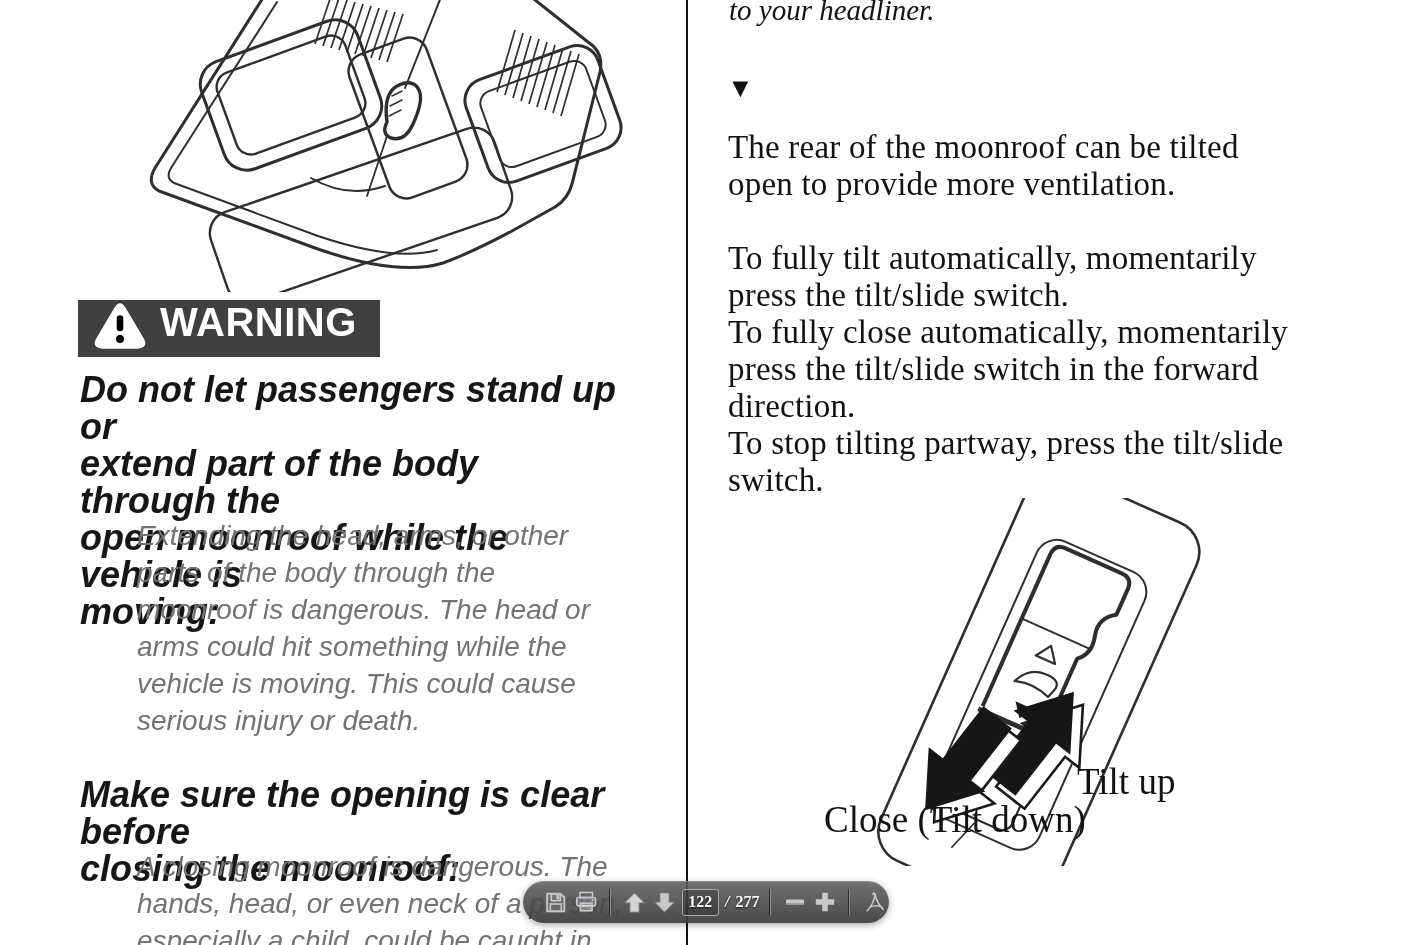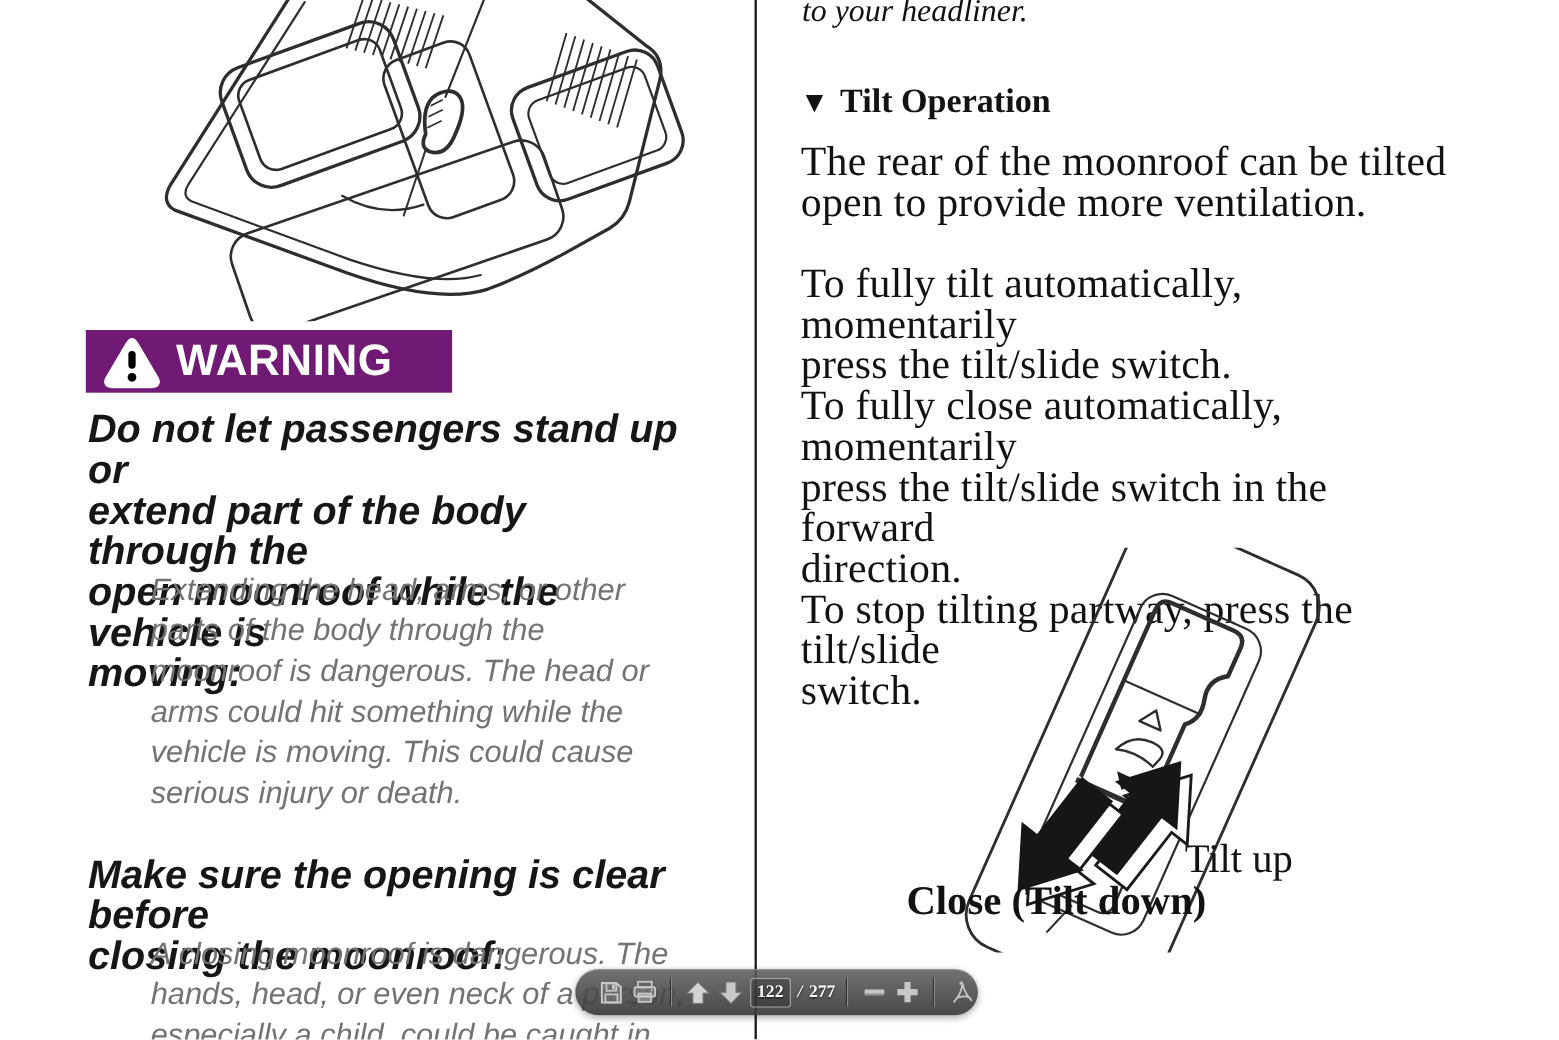--- a/index.html
+++ b/index.html
@@ -3,28 +3,28 @@
 <meta charset="utf-8">
 <style>
   html,body{margin:0;padding:0;background:#ffffff;}
   body{position:relative;width:1417px;height:945px;overflow:hidden;
        font-family:"Liberation Serif", serif;color:#121212;}
   .abs{position:absolute;}
   .pre{white-space:pre-line;}
   
   .divider{left:686px;top:0;width:2px;height:945px;background:#111;}
   
-  .serif-body{font-size:38px;line-height:37px;letter-spacing:0.2px;}
+  .serif-body{font-size:33px;line-height:37px;letter-spacing:0.2px;}
   .serif-italic{font-style:italic;font-size:29px;line-height:36px;}
   .heading{font-weight:bold;font-size:31px;line-height:36px;display:flex;align-items:center;gap:10px;}
   .heading .tri{font-size:27px;line-height:1;transform:translateY(1px);}
   .fig-label{font-size:37px;line-height:32px;}
   
-  .warn-box{left:78px;top:300px;width:333px;height:57px;background:#701a75;
-            display:flex;align-items:center;}
+  .warn-box{left:78px;top:300px;width:302px;height:57px;background:#404040;
+            display:flex;}
   .warn-title{color:#fff;font-family:"Liberation Sans",sans-serif;font-weight:bold;
               font-size:40px;letter-spacing:0.5px;margin-left:12px;}
   .sans-bi{font-family:"Liberation Sans",sans-serif;font-style:italic;font-weight:bold;
            font-size:36px;line-height:37px;color:#161616;}
   .sans-i{font-family:"Liberation Sans",sans-serif;font-style:italic;font-weight:400;
           font-size:28px;line-height:37px;color:#737373;}
   
   .hud{left:523px;top:881px;width:366px;height:42px;border-radius:21px;
        background:linear-gradient(rgba(92,92,94,0.87),rgba(58,58,60,0.92));
        box-shadow:inset 0 1px 0 rgba(255,255,255,0.22), 0 2px 7px rgba(0,0,0,0.35);
@@ -92,21 +92,20 @@
 <div class="abs sans-i pre" style="left:137px;top:848px;width:530px;">A closing moonroof is dangerous. The
 hands, head, or even neck of a person,
 especially a child, could be caught in</div>
 
 <div class="abs divider"></div>
 
 <div class="abs serif-italic" style="left:729px;top:-8px;">to your headliner.</div>
 
 <div class="abs heading" style="left:727px;top:74px;">
   <span class="tri">▼</span>
-  <span>Tilt Operation</span>
 </div>
 
 <div class="abs serif-body pre" style="left:728px;top:129px;width:590px;">The rear of the moonroof can be tilted
 open to provide more ventilation.</div>
 
 <div class="abs serif-body pre" style="left:728px;top:240px;width:600px;">To fully tilt automatically, momentarily
 press the tilt/slide switch.
 To fully close automatically, momentarily
 press the tilt/slide switch in the forward
 direction.
@@ -137,21 +136,21 @@
   <g transform="translate(161,277) rotate(218)">
     <path d="M0,-60 L36,-8 L18,-8 L18,58 L-18,58 L-18,-8 L-36,-8 Z" fill="#ffffff" stroke="#1a1a1a" stroke-width="2.6"></path>
   </g>
   <g transform="translate(152,265) rotate(218)">
     <path d="M0,-60 L36,-8 L18,-8 L18,58 L-18,58 L-18,-8 L-36,-8 Z" fill="#161616"></path>
   </g>
 </svg>
 
 <div class="abs fig-label" style="left:1077px;top:766px;">Tilt up</div>
 
-<div class="abs fig-label" style="left:824px;top:804px;font-weight:bold;">Close (Tilt down)</div>
+<div class="abs fig-label" style="left:824px;top:804px;">Close (Tilt down)</div>
 
 <div class="abs hud">
 
   <button class="hud-btn" title="">
     <svg width="25" height="25" viewBox="0 0 24 24">
       <path d="M4 3.5h12.5L20.5 7v13.5H4z" fill="rgba(220,221,223,0.15)" stroke="#c6c7c9" stroke-width="1.8"></path>
       <rect x="8" y="3.8" width="8.6" height="6.4" fill="none" stroke="#c6c7c9" stroke-width="1.6"></rect>
       <rect x="12.9" y="4.8" width="2.4" height="4.2" fill="#c6c7c9"></rect>
       <rect x="7" y="13.5" width="10.6" height="7" fill="none" stroke="#c6c7c9" stroke-width="1.6"></rect>
     </svg>

